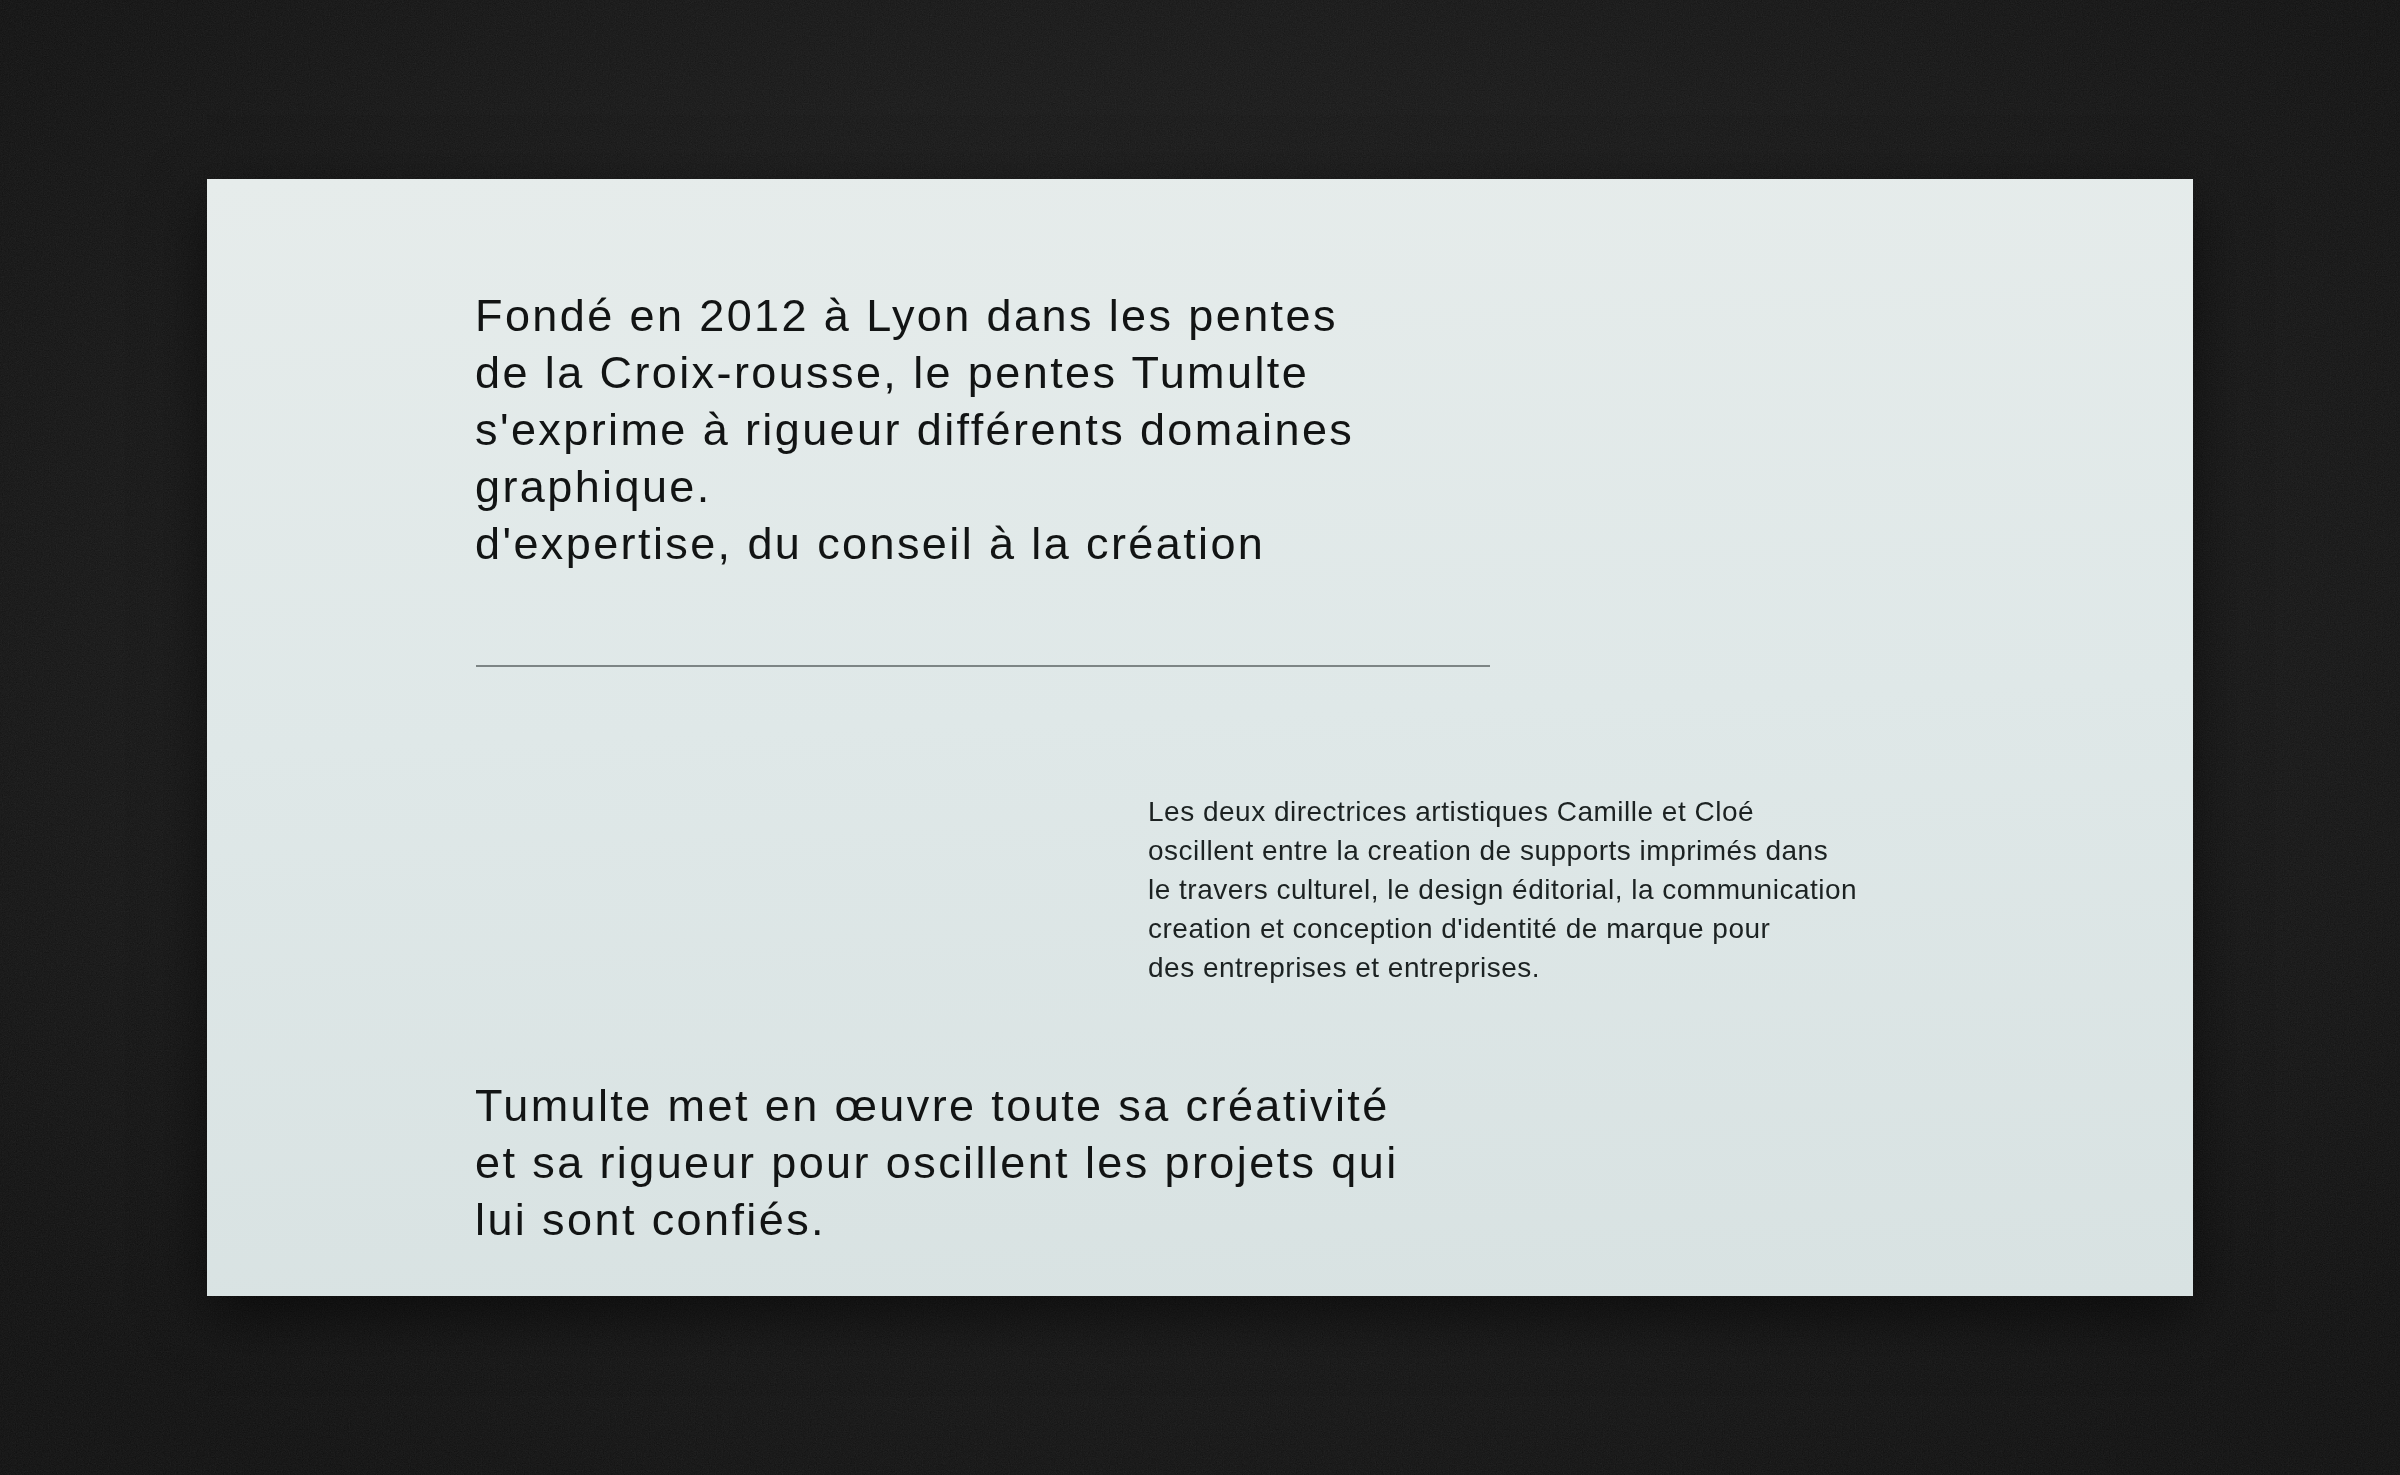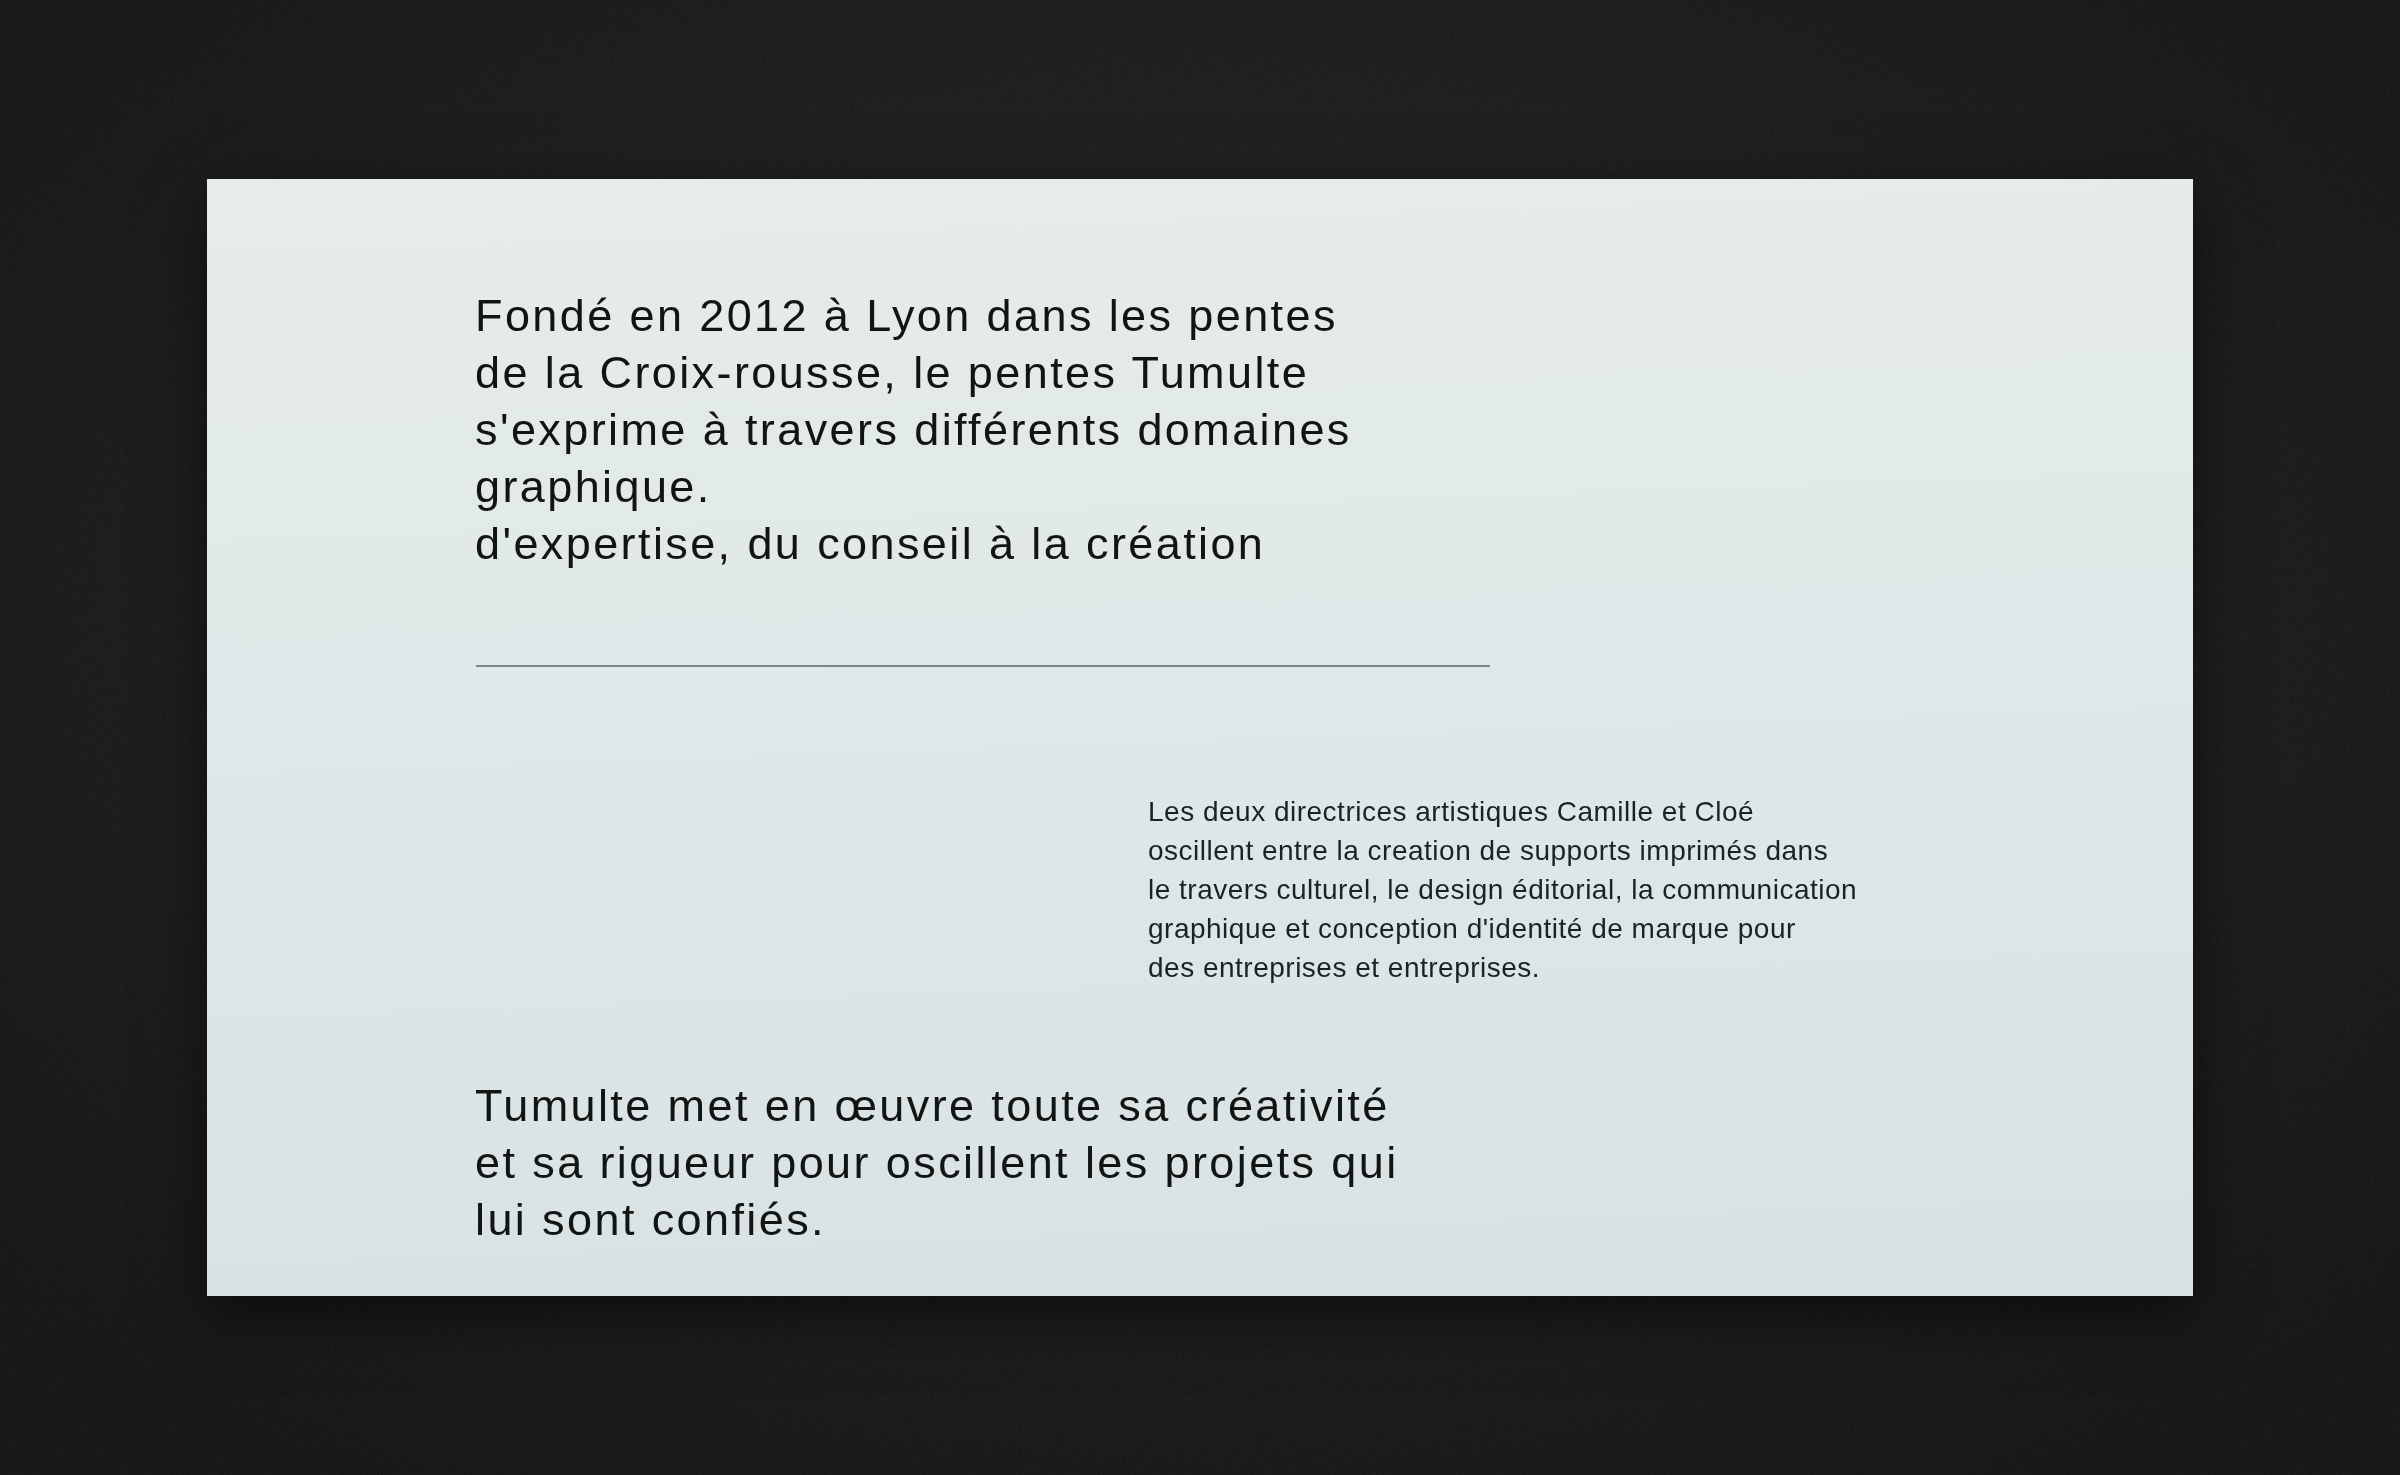--- a/index.html
+++ b/index.html
@@ -78,32 +78,32 @@
       </filter>
     </defs>
     <rect x="0" y="0" width="2400" height="1475" filter="url(#feltNoise)" opacity="0.13"></rect>
   </svg>
 
   <div class="card">
 
     <div class="display-text intro-block">
       <div>Fondé en 2012 à Lyon dans les pentes</div>
       <div>de la Croix-rousse, le pentes Tumulte</div>
-      <div>s'exprime à travers différents domaines</div>
+      <div>s'exprime à rigueur différents domaines</div>
       <div>graphique.</div>
       <div>d'expertise, du conseil à la création</div>
     </div>
 
     <div class="divider"></div>
 
     <div class="detail-block">
       <div>Les deux directrices artistiques Camille et Cloé</div>
       <div>oscillent entre la creation de supports imprimés dans</div>
       <div>le travers culturel, le design éditorial, la communication</div>
-      <div>graphique et conception d'identité de marque pour</div>
+      <div>creation et conception d'identité de marque pour</div>
       <div>des entreprises et entreprises.</div>
     </div>
 
     <div class="display-text closing-block">
       <div>Tumulte met en œuvre toute sa créativité</div>
       <div>et sa rigueur pour oscillent les projets qui</div>
       <div>lui sont confiés.</div>
     </div>
 
   </div>

